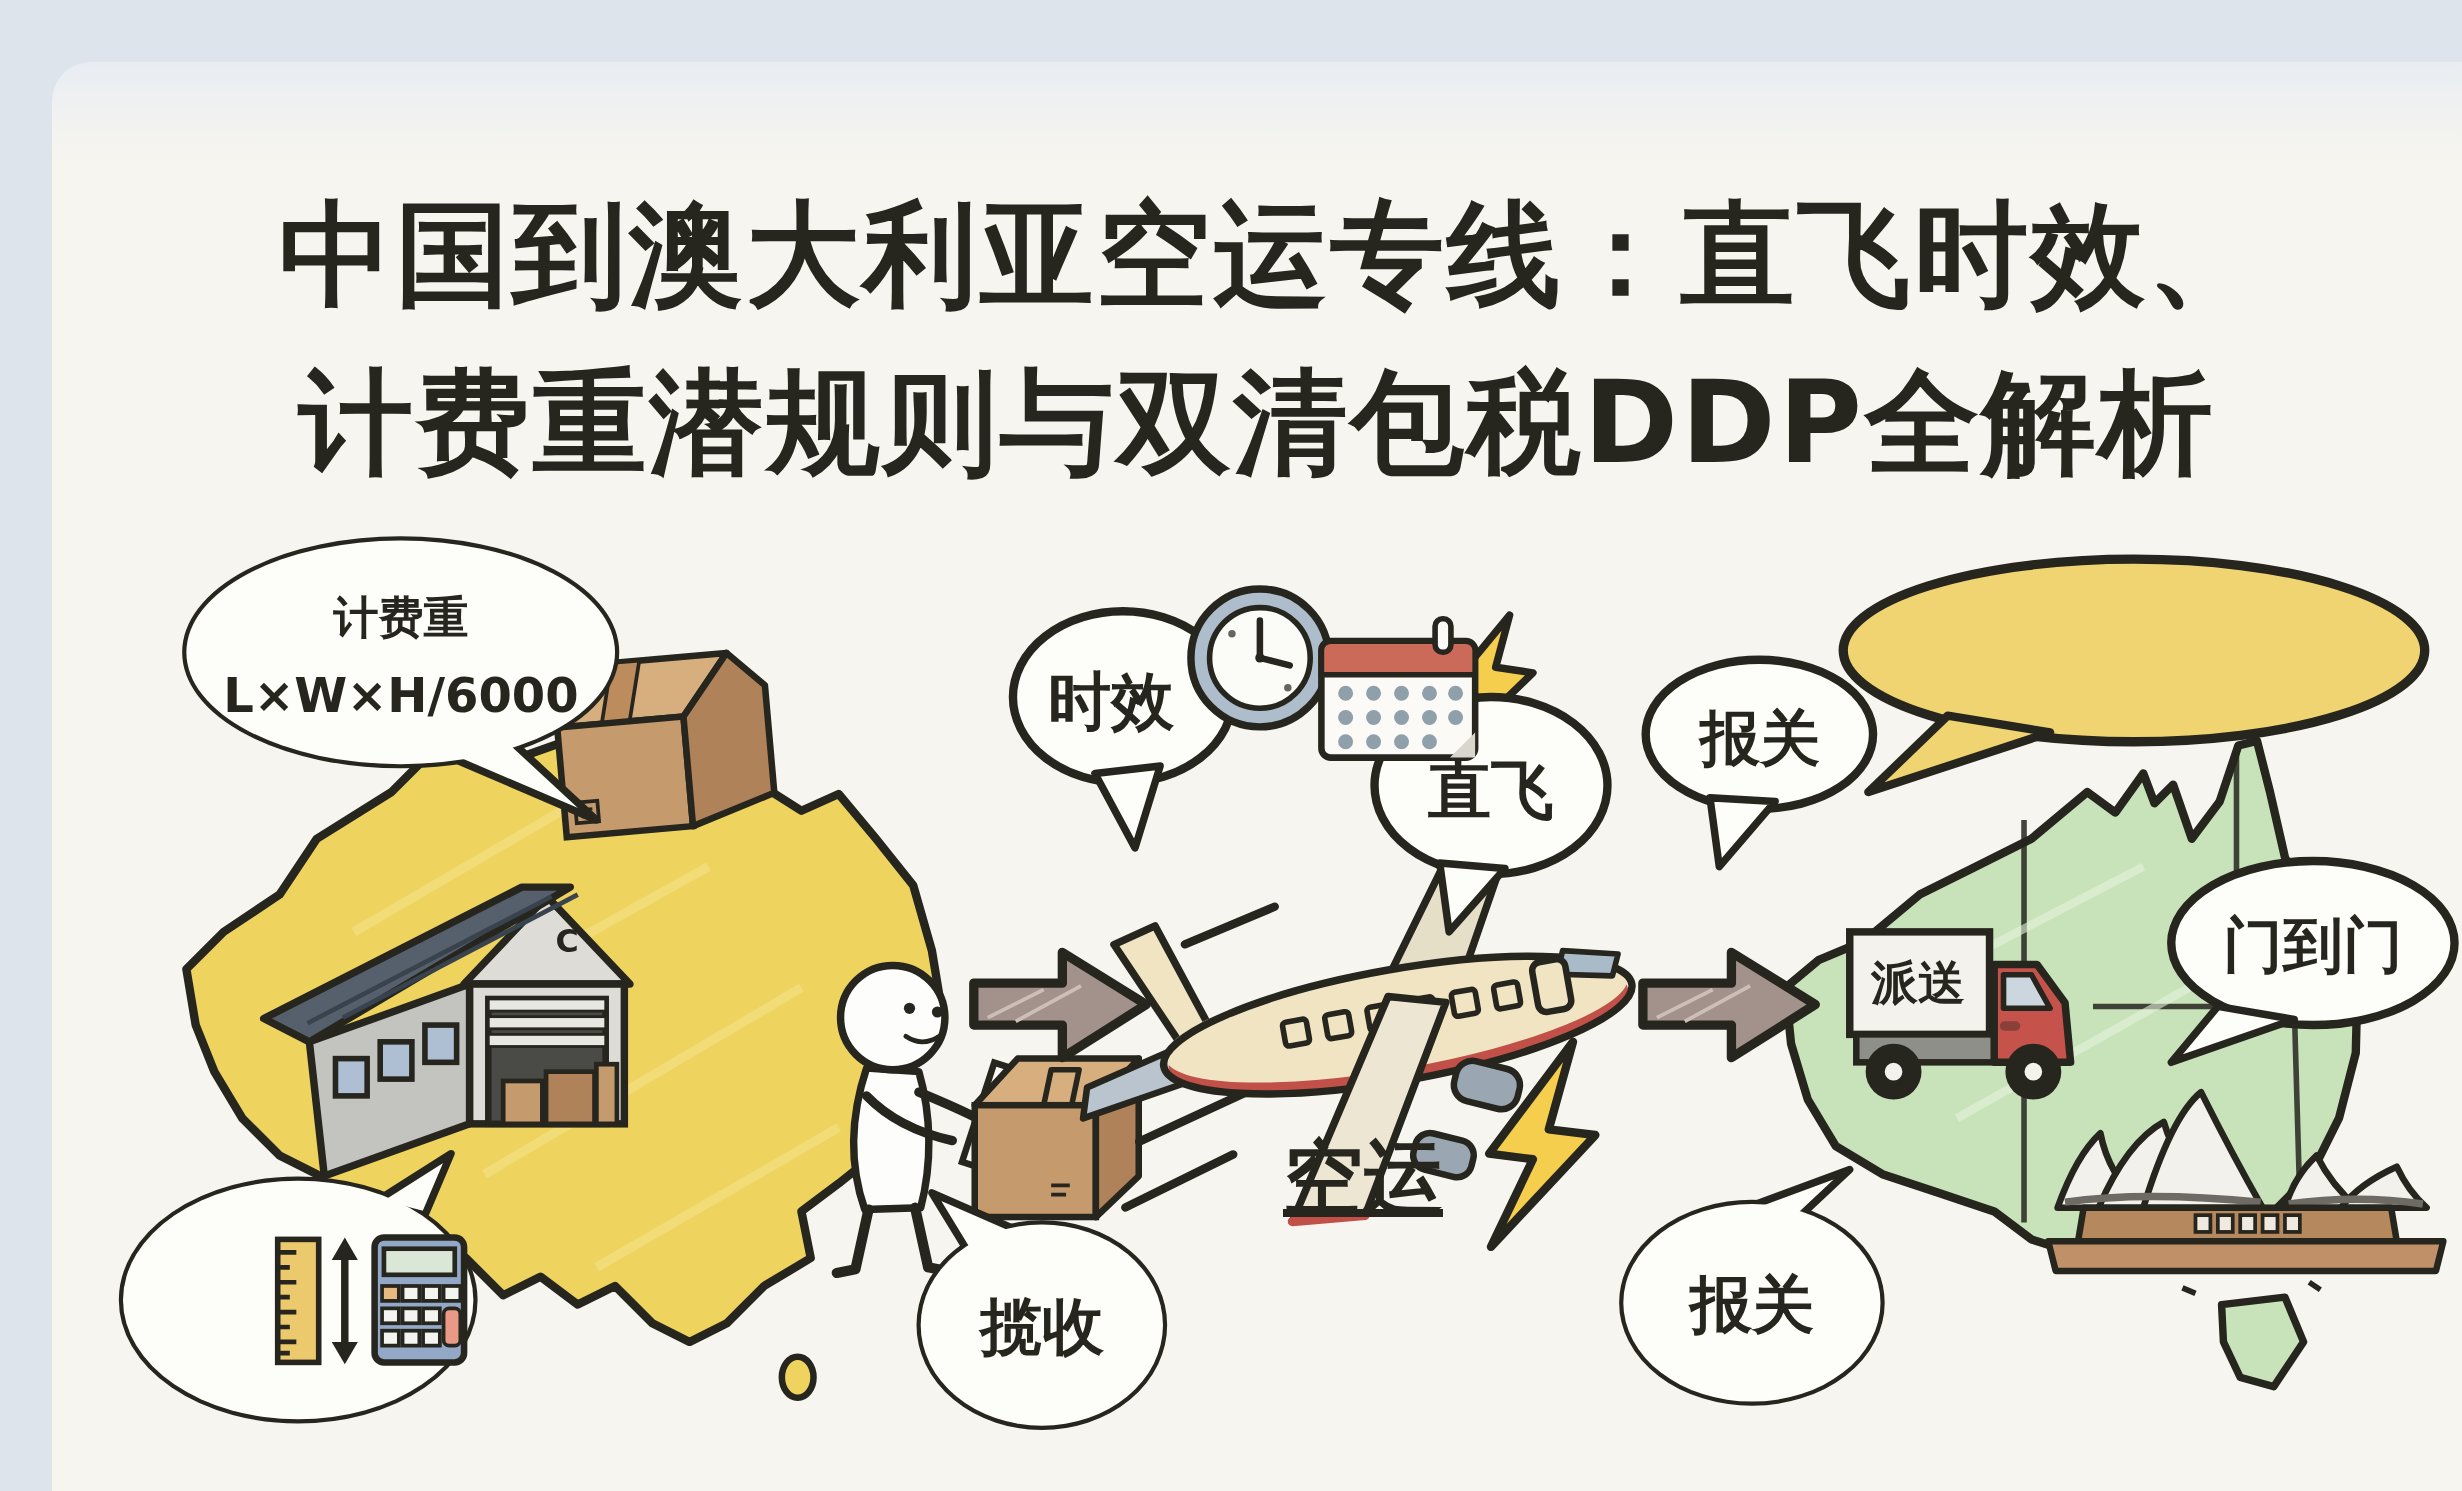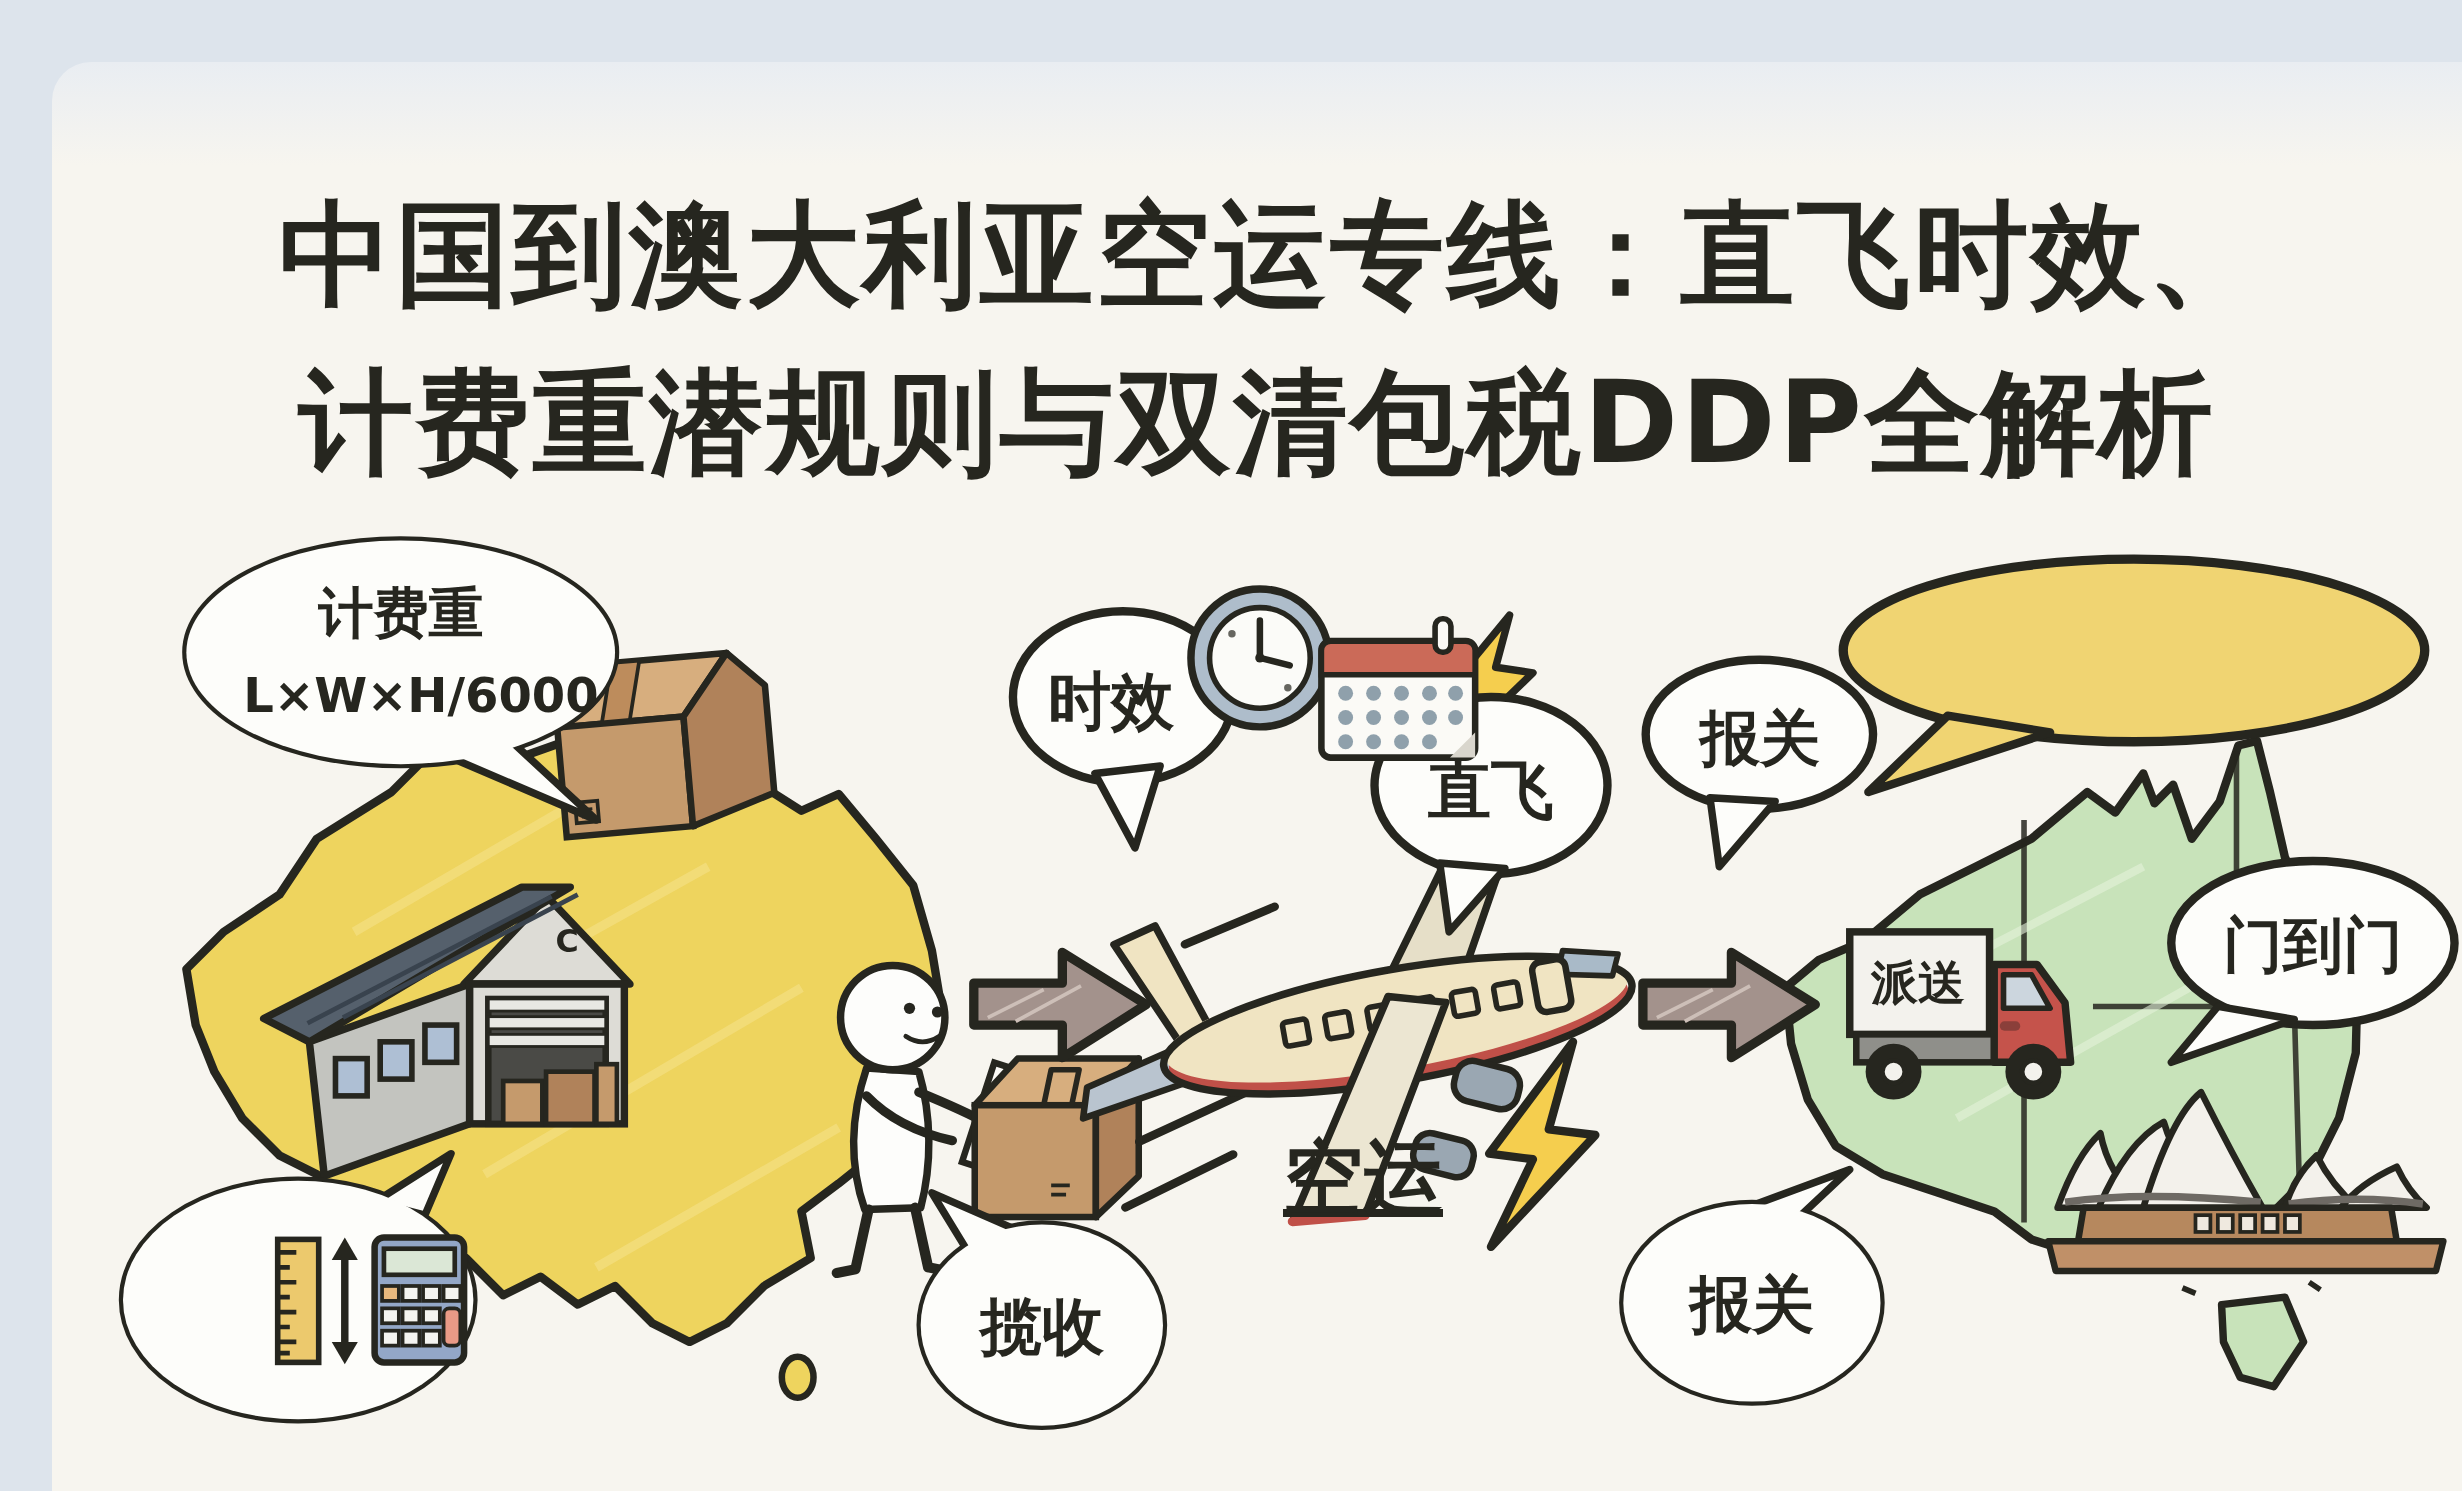--- a/index.html
+++ b/index.html
@@ -246,22 +246,22 @@
         <rect x="432" y="1428" width="18" height="16" style="fill:var(--c-calc_btn)"></rect>
         <rect x="454" y="1428" width="18" height="16" style="fill:var(--c-calc_btn)"></rect>
         <rect x="476" y="1404" width="18" height="40" rx="6" style="fill:var(--c-calc_btn_pink)"></rect>
       </g>
     </g>
   </svg>
 
   <div class="title-line" style="top:179px;padding-left:29px;">中国到澳大利亚空运专线：直飞时效、</div>
   <div class="title-line" style="top:347px;">计费重潜规则与双清包税DDP全解析</div>
 
-  <div class="txt" style="left:401px;top:617px;font-size:55px;font-family:Liberation Mono, monospace;">计费重</div>
-  <div class="txt" style="left:401px;top:695px;font-size:48px;font-weight:600;margin-left:20px;">L×W×H/6000</div>
+  <div class="txt" style="left:401px;top:617px;font-size:45px;">计费重</div>
+  <div class="txt" style="left:401px;top:695px;font-size:48px;font-weight:600;">L×W×H/6000</div>
 
   <div class="txt" style="left:1111px;top:701px;font-size:63px;text-align:center;">时效</div>
   <div class="txt" style="left:1491px;top:790px;font-size:63px;">直飞</div>
   <div class="txt" style="left:1760px;top:738px;font-size:60px;">报关</div>
   <div class="txt" style="left:2313px;top:945px;font-size:60px;">门到门</div>
   <div class="txt" style="left:1042px;top:1327px;font-size:62px;">揽收</div>
   <div class="txt" style="left:1752px;top:1305px;font-size:62px;">报关</div>
 
   <div class="txt" style="left:1363px;top:1178px;font-size:80px;text-decoration:underline;">空运</div>
   <div class="txt" style="left:1918px;top:982px;font-size:47px;">派送</div>

